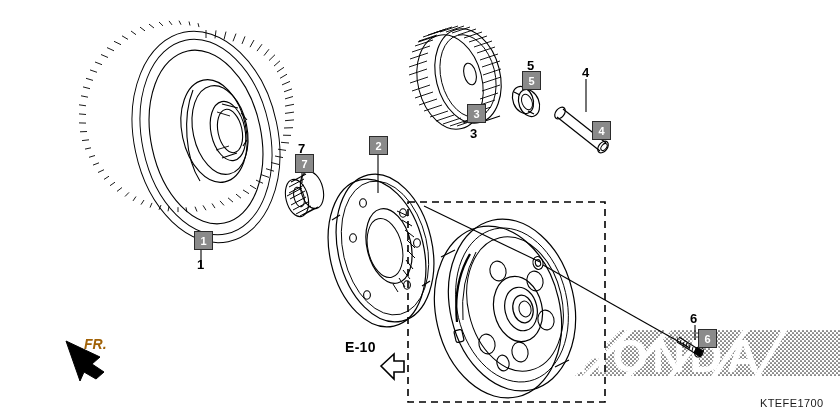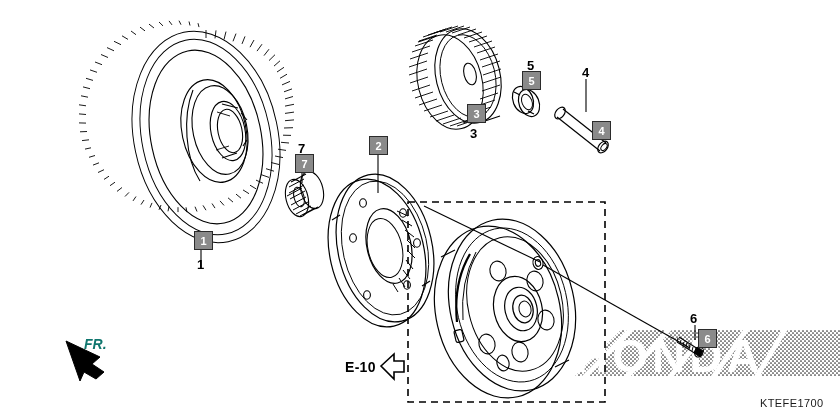--- a/index.html
+++ b/index.html
@@ -54,21 +54,21 @@
     color: #000000;
     font-size: 14px;
     font-weight: bold;
     font-family: "Liberation Sans", sans-serif;
     line-height: 1;
     letter-spacing: 0.3px;
   }
   
   .fr-label {
     position: absolute;
-    color: #0f766e;
+    color: #a16207;
     font-size: 14px;
     font-weight: bold;
     font-style: italic;
     font-family: "Liberation Sans", sans-serif;
     line-height: 1;
   }
   
   .diagram-code {
     position: absolute;
     color: #1a1a1a;
@@ -355,17 +355,17 @@
 
   <div class="num" style="left:197px; top:258px;">1</div>
   <div class="num" style="left:298px; top:142px;">7</div>
   <div class="num" style="left:470px; top:127px;">3</div>
   <div class="num" style="left:527px; top:59px;">5</div>
   <div class="num" style="left:582px; top:66px;">4</div>
   <div class="num" style="left:690px; top:312px;">6</div>
 
   <div class="fr-label" style="left:84px; top:337px;">FR.</div>
 
-  <div class="sect-ref" style="left:345px; top:360px;">E-10</div>
+  <div class="sect-ref" style="left:345px; top:340px;">E-10</div>
 
   <div class="diagram-code" style="left:760px; top:398px;">KTEFE1700</div>
 
 </div>
 
 </body></html>

